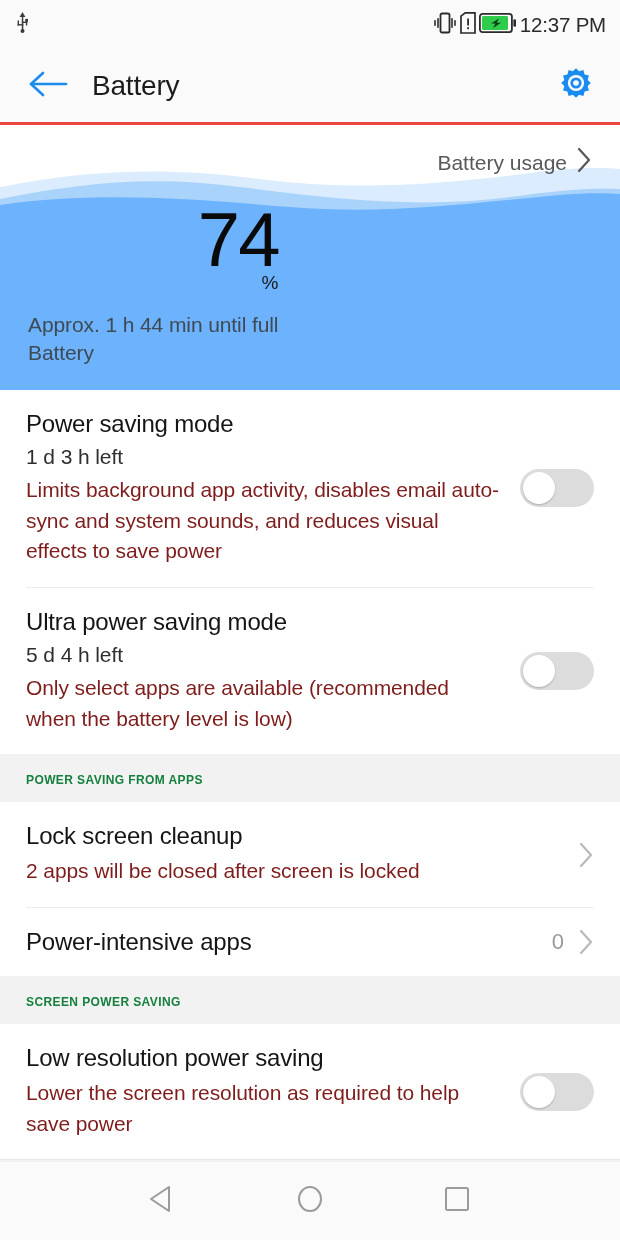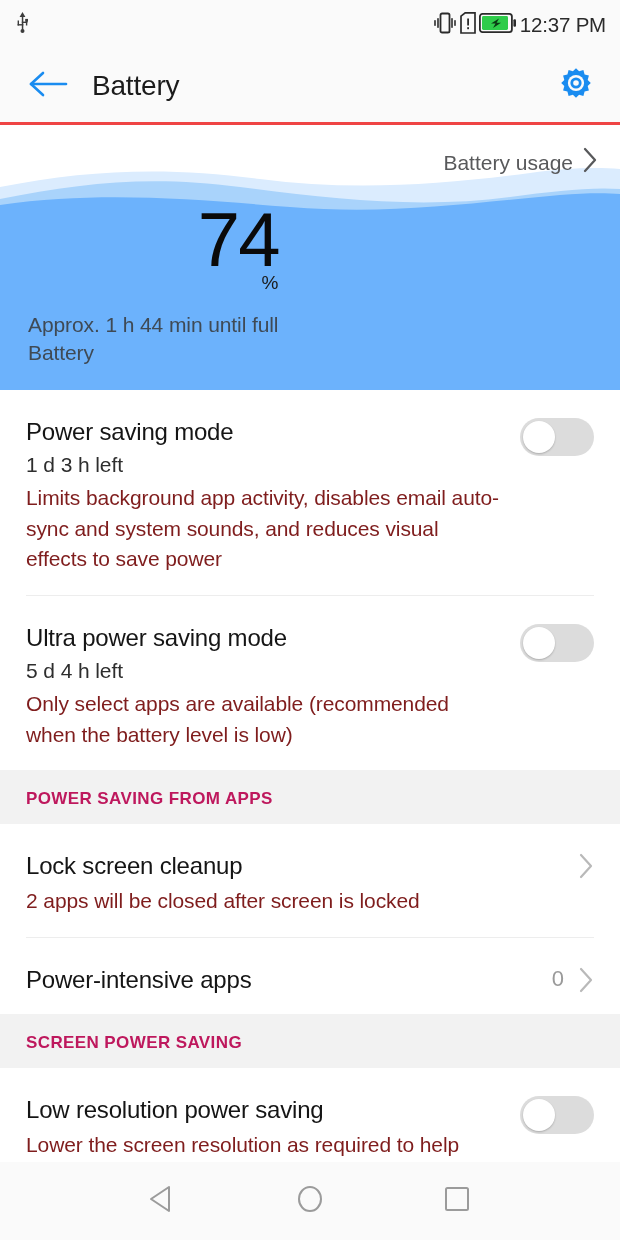--- a/index.html
+++ b/index.html
@@ -32,36 +32,36 @@
   }
   .back-btn { width:44px; height:44px; display:flex; align-items:center; justify-content:center; }
   .ab-title { font-size:28px; color:#1b1b1b; margin-left:22px; letter-spacing:-0.2px; }
   .ab-spacer { flex:1; }
   .gear-btn { width:44px; height:44px; display:flex; align-items:center; justify-content:center; }
 
   
   .hero { position:relative; height:265px; background:#ffffff; overflow:hidden; }
   .hero-wave { position:absolute; left:0; top:0; width:620px; height:265px; }
   .usage-link {
-    position:absolute; right:22px; top:22px;
+    position:absolute; right:28px; top:22px;
     display:flex; align-items:center; gap:10px;
     font-size:21px; color:#58595b; z-index:3;
   }
   .hero-body { position:absolute; left:28px; top:82px; z-index:3; }
   .pct-row { display:flex; align-items:flex-end;flex-direction:column; }
   .pct-num { font-size:76px; line-height:0.86; color:#0a0a0a; letter-spacing:-2px; font-weight:400; }
   .pct-sign { font-size:19px; color:#1a1a1a; margin-left:6px; margin-bottom:6px; }
   .hero-line { font-size:21px; color:#3f4a55; margin-top:13px; letter-spacing:-0.1px; }
   .hero-line2 { font-size:21px; color:#3f4a55; margin-top:4px; letter-spacing:-0.1px; }
 
   
   .list { background:#ffffff; }
   .row {
-    position:relative; display:flex; align-items:flex-start;
-    padding:28px 26px 20px 26px; background:#ffffff;
+    position:relative; display:flex; align-items:center;
+    padding:20px 26px 20px 26px; background:#ffffff;
   }
   .row-text { flex:1; padding-right:16px; }
   .row-title { font-size:24px; color:#151515; letter-spacing:-0.2px; }
   .row-meta { font-size:21px; color:#2e2e2e; margin-top:7px; letter-spacing:-0.1px; }
   .row-desc { font-size:21px; color:#7f1d1d; margin-top:6px; line-height:1.46; letter-spacing:-0.1px; }
   .row-value { font-size:22px; color:#9a9a9a; margin-right:14px; }
   .divider { height:1px; background:#ededed; margin:0 26px; }
 
   
   .toggle { width:74px; height:38px; border-radius:19px; background:#dcdcdc; position:relative; flex:none; }
@@ -71,21 +71,21 @@
     box-shadow:0 1px 2px rgba(0,0,0,0.22);
   }
 
   
   .chev { flex:none; width:16px; height:28px; }
 
   
   .section {
     background:#f2f2f2;
     padding:19px 26px 15px 26px;
-    font-size:17px; font-weight:bold; color:#be185d;
+    font-size:12px; font-weight:bold; color:#15803d;
     letter-spacing:0.4px;
   }
   .section.top-border { border-top:1px solid #e8e8e8; }
 
   
   .navbar {
     position:absolute; left:0; bottom:0; width:620px; height:78px;
     background:#fafafa;
     display:flex; align-items:center; justify-content:space-around;
     padding:0 90px;

